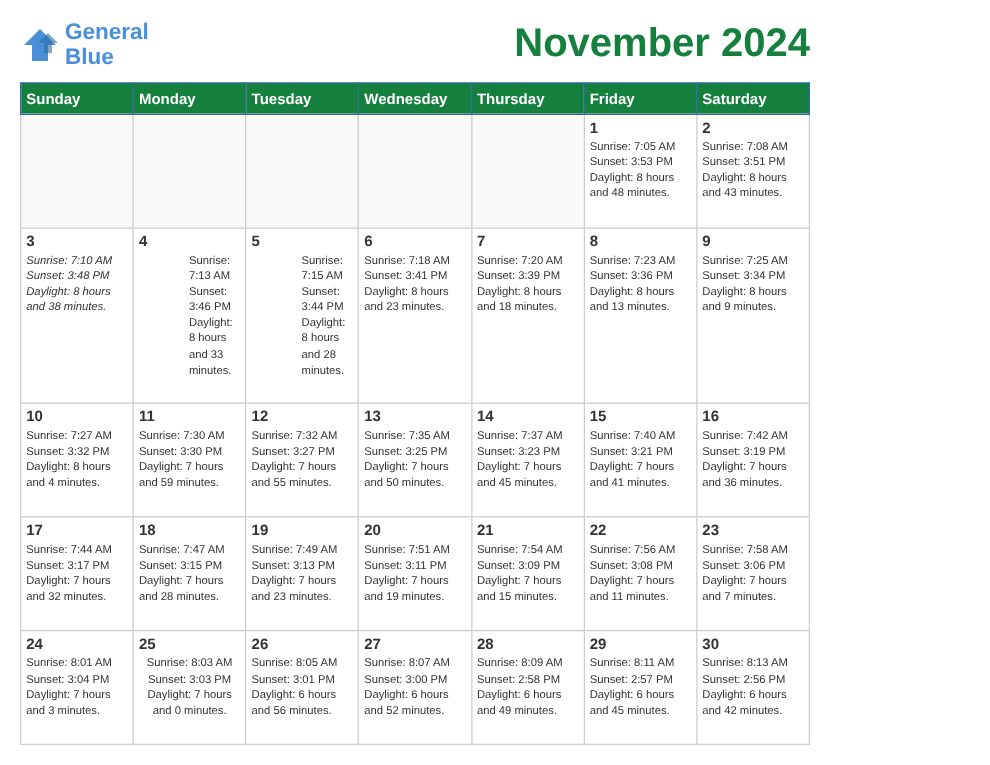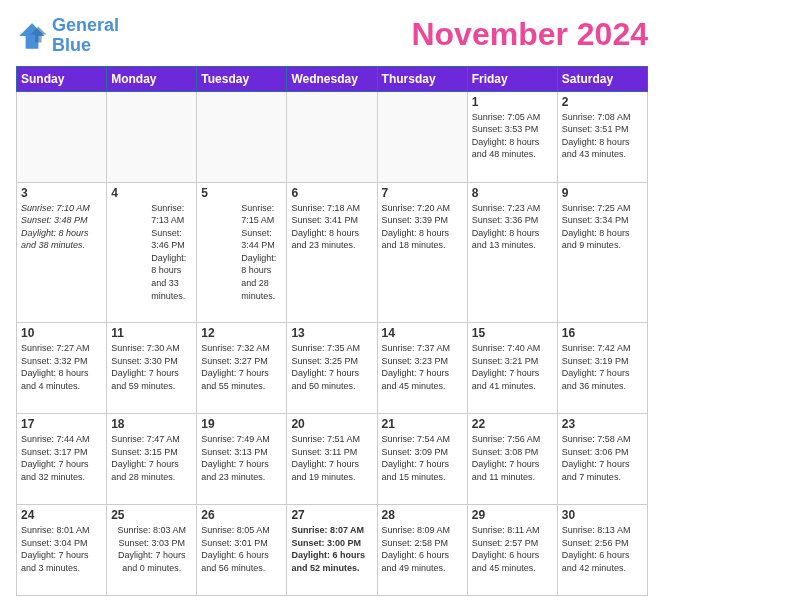--- a/index.html
+++ b/index.html
@@ -40,35 +40,35 @@
     .logo-icon {
       width: 32px;
       height: 32px;
     }
     .title-section {
       text-align: right;
     }
     .month-title {
       font-size: 32px;
       font-weight: bold;
-      color: #ec4899;
+      color: #15803d;
     }
     .location {
       font-size: 15px;
       color: #555;
     }
     .calendar {
       flex: 1;
       border: 1px solid #ccc;
       border-collapse: collapse;
       width: 100%;
       table-layout: fixed;
     }
     .calendar th {
-      background: #6d28d9;
+      background: #15803d;
       color: white;
       font-size: 12px;
       font-weight: bold;
       padding: 5px 4px;
       text-align: left;
       border: 1px solid #2d6aa0;
     }
     .calendar td {
       border: 1px solid #ccc;
       vertical-align: top;
@@ -318,21 +318,21 @@
           </td>
           <td>
             <span class="day-number">26</span>
             <div class="day-info" style="white-space: pre-line;">Sunrise: 8:05 AM
 Sunset: 3:01 PM
 Daylight: 6 hours
 and 56 minutes.</div>
           </td>
           <td>
             <span class="day-number">27</span>
-            <div class="day-info" style="white-space: pre-line; font-weight: bold;">Sunrise: 8:07 AM
+            <div class="day-info" style="white-space: pre-line;">Sunrise: 8:07 AM
 Sunset: 3:00 PM
 Daylight: 6 hours
 and 52 minutes.</div>
           </td>
           <td>
             <span class="day-number">28</span>
             <div class="day-info" style="white-space: pre-line;">Sunrise: 8:09 AM
 Sunset: 2:58 PM
 Daylight: 6 hours
 and 49 minutes.</div>

